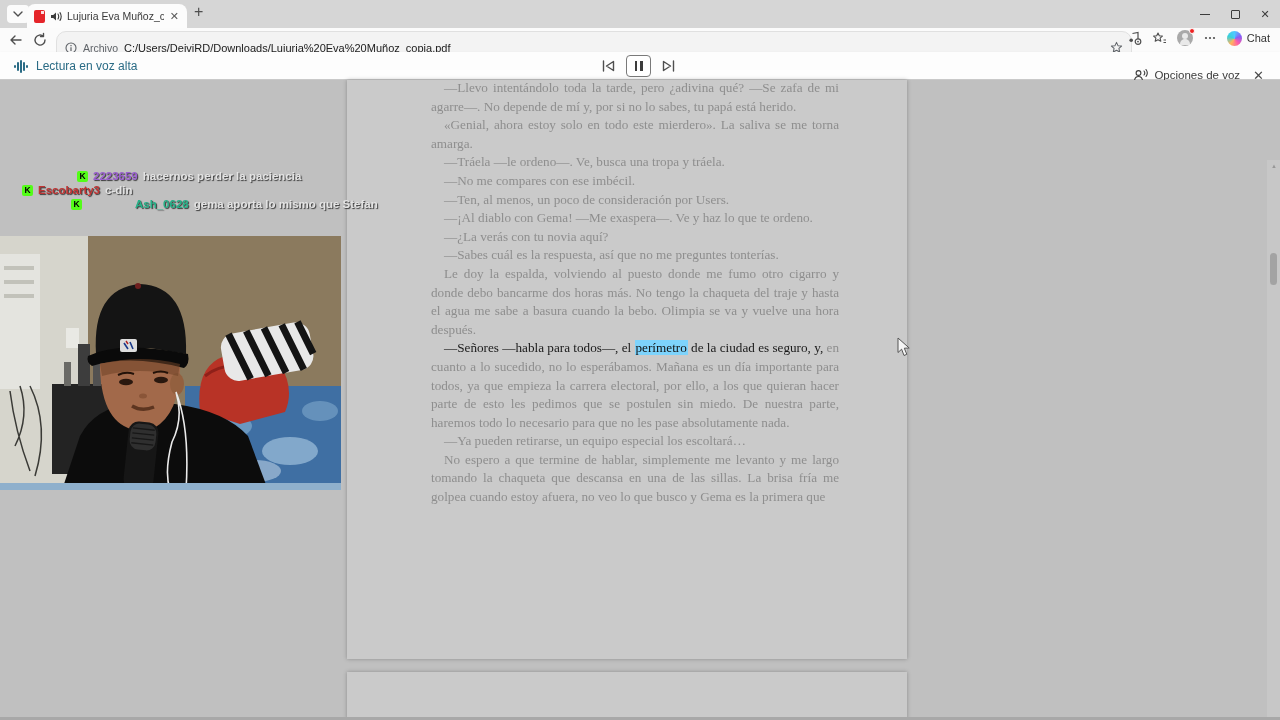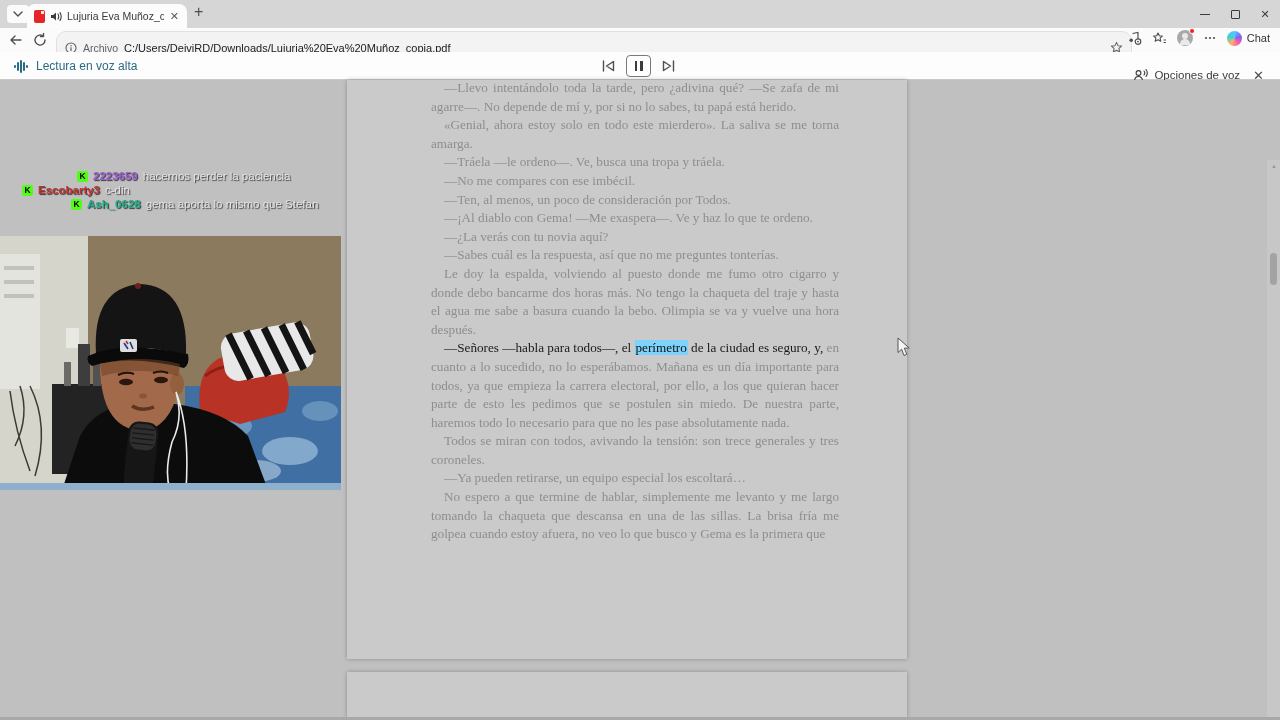--- a/index.html
+++ b/index.html
@@ -69,21 +69,21 @@
   
   .scroll-track { position:absolute; right:0; top:80px; width:13px; height:640px; background:#c7c7c7; }
   .scroll-up { position:absolute; right:3px; top:83px; font-size:6px; color:#979797; }
   .scroll-thumb { position:absolute; right:3px; top:173px; width:7px; height:32px; background:#a3a3a3; border-radius:4px; }
 
   
   .chat-row { position:absolute; display:flex; align-items:center; gap:5px;
     font-size:11.5px; font-weight:700; text-shadow:1px 1px 1px rgba(30,30,30,.85); white-space:nowrap; }
   .kick-badge { display:inline-flex; align-items:center; justify-content:center; width:11px; height:11px;
     border-radius:2px; color:#000; font-size:8.5px; font-weight:700; text-shadow:none; flex:0 0 auto; }
-  .chat-msg { color:#e3e3e3; font-weight:400; }
+  .chat-msg { color:#e3e3e3; font-weight:700; }
 
   
   .webcam { position:absolute; left:0; top:236px; width:341px; height:254px; background:#6b6152; overflow:hidden; }
   .webcam svg { display:block; }
 
   
   .cursor { position:absolute; left:897px; top:337px; }
 
   .bottom-strip { position:absolute; left:0; bottom:0; width:1280px; height:3px; background:#a8a8a8; }
 
@@ -199,48 +199,47 @@
 </div>
 
 <div class="content">
   <div class="page page1"></div>
   <div class="page page2"></div>
   <div class="pdftext">
     <p>—Llevo intentándolo toda la tarde, pero ¿adivina qué? —Se zafa de mi agarre—. No depende de mí y, por si no lo sabes, tu papá está herido.</p>
     <p>«Genial, ahora estoy solo en todo este mierdero». La saliva se me torna amarga.</p>
     <p>—Tráela —le ordeno—. Ve, busca una tropa y tráela.</p>
     <p>—No me compares con ese imbécil.</p>
-    <p>—Ten, al menos, un poco de consideración por Todos.</p>
+    <p>—Ten, al menos, un poco de consideración por Users.</p>
     <p>—¡Al diablo con Gema! —Me exaspera—. Ve y haz lo que te ordeno.</p>
     <p>—¿La verás con tu novia aquí?</p>
     <p>—Sabes cuál es la respuesta, así que no me preguntes tonterías.</p>
     <p>Le doy la espalda, volviendo al puesto donde me fumo otro cigarro y donde debo bancarme dos horas más. No tengo la chaqueta del traje y hasta el agua me sabe a basura cuando la bebo. Olimpia se va y vuelve una hora después.</p>
     <p><span class="active-read">—Señores —habla para todos—, el </span><span class="active-word">perímetro</span><span class="active-read"> de la ciudad es seguro, y, </span><span>en cuanto a lo sucedido, no lo esperábamos. Mañana es un día importante para todos, ya que empieza la carrera electoral, por ello, a los que quieran hacer parte de esto les pedimos que se postulen sin miedo. De nuestra parte, haremos todo lo necesario para que no les pase absolutamente nada.</span></p>
-    <p>Todos se miran con todos, avivando la tensión: son trece generales y tres coroneles.</p>
     <p>—Ya pueden retirarse, un equipo especial los escoltará…</p>
     <p>No espero a que termine de hablar, simplemente me levanto y me largo tomando la chaqueta que descansa en una de las sillas. La brisa fría me golpea cuando estoy afuera, no veo lo que busco y Gema es la primera que</p>
   </div>
   <div class="scroll-track"></div>
   <div class="scroll-up">▲</div>
   <div class="scroll-thumb"></div>
 </div>
 
 <div class="chat-row" style="left:77px; top:170px;">
   <span class="kick-badge" style="background-color: rgb(83, 252, 24);">K</span>
   <span style="color: rgb(155, 95, 208);">2223659</span>
   <span class="chat-msg">hacernos perder la paciencia</span>
 </div>
 <div class="chat-row" style="left:22px; top:184px;">
   <span class="kick-badge" style="background-color: rgb(83, 252, 24);">K</span>
   <span style="color: rgb(193, 51, 51);">Escobarty3</span>
   <span class="chat-msg">c-din</span>
 </div>
 <div class="chat-row" style="left:71px; top:198px;">
   <span class="kick-badge" style="background-color: rgb(83, 252, 24);">K</span>
-  <span style="color: rgb(37, 176, 135);">Ash_0628</span>
+  <span style="color: rgb(37, 176, 135); margin-left: 48px;">Ash_0628</span>
   <span class="chat-msg">gema aporta lo mismo que Stefan</span>
 </div>
 
 <div class="webcam">
   <svg width="341" height="254" viewBox="0 0 341 254">
 
     <rect x="0" y="0" width="341" height="254" fill="#8b7a5e"></rect>
     <rect x="0" y="0" width="88" height="254" fill="#d6d5cc"></rect>
 
     <rect x="0" y="18" width="40" height="135" fill="#e4e4df"></rect>

